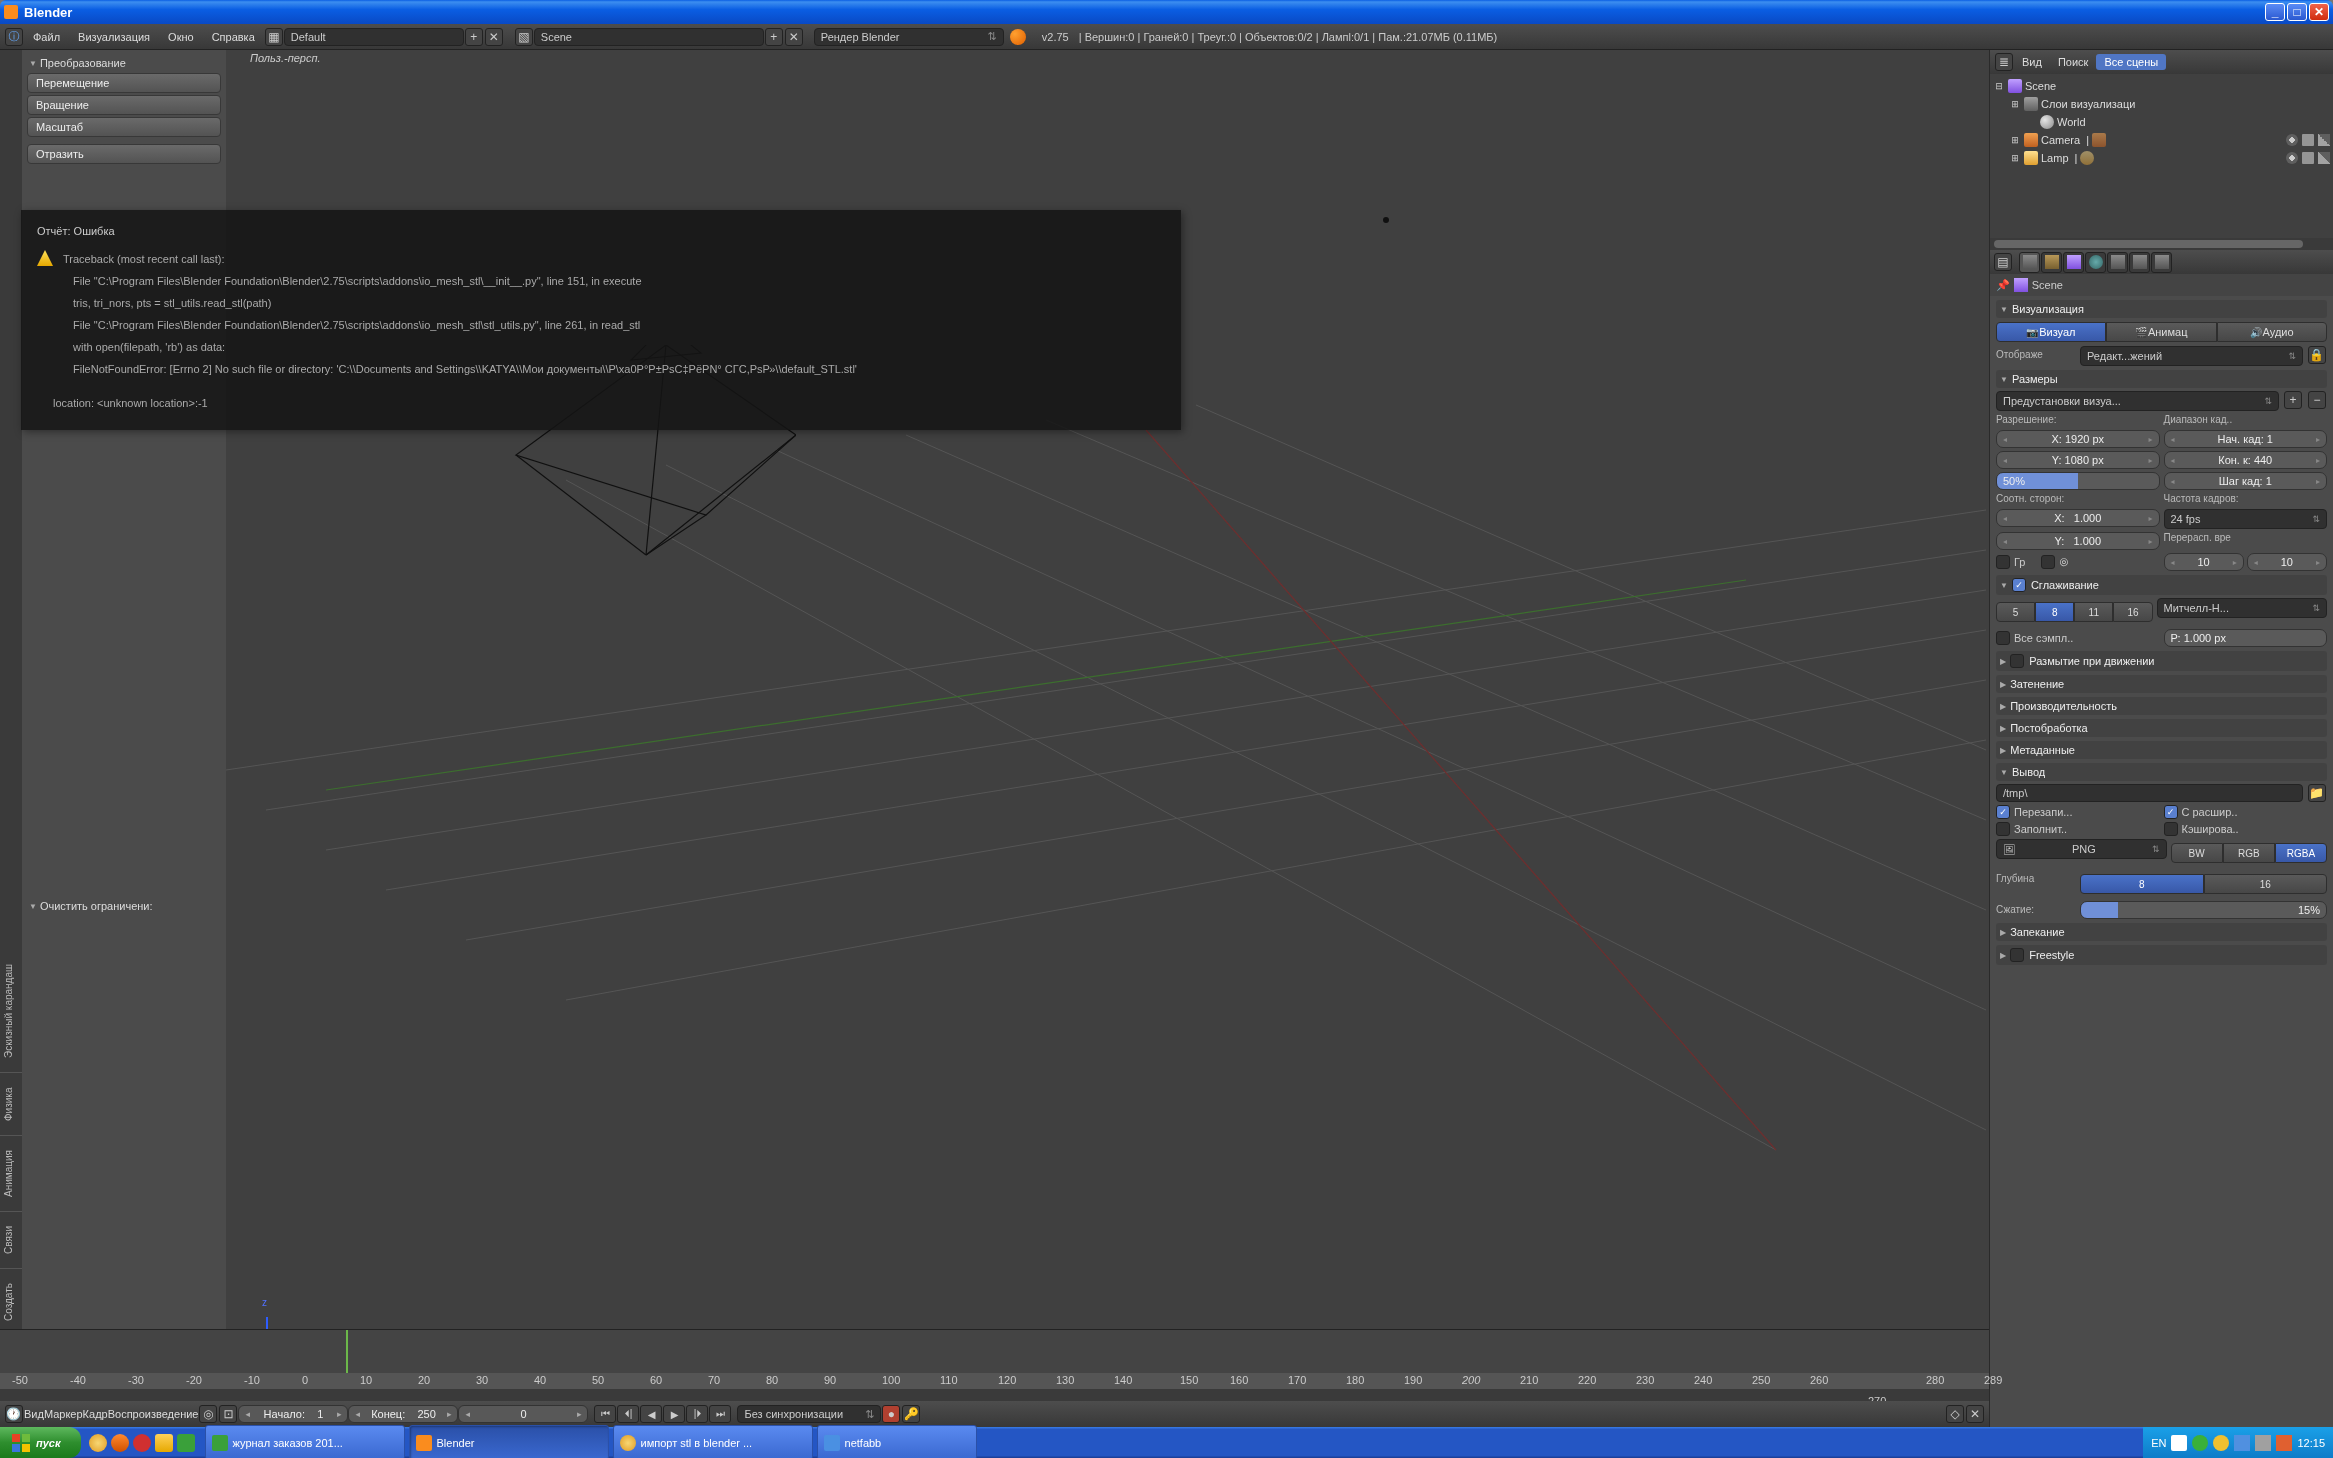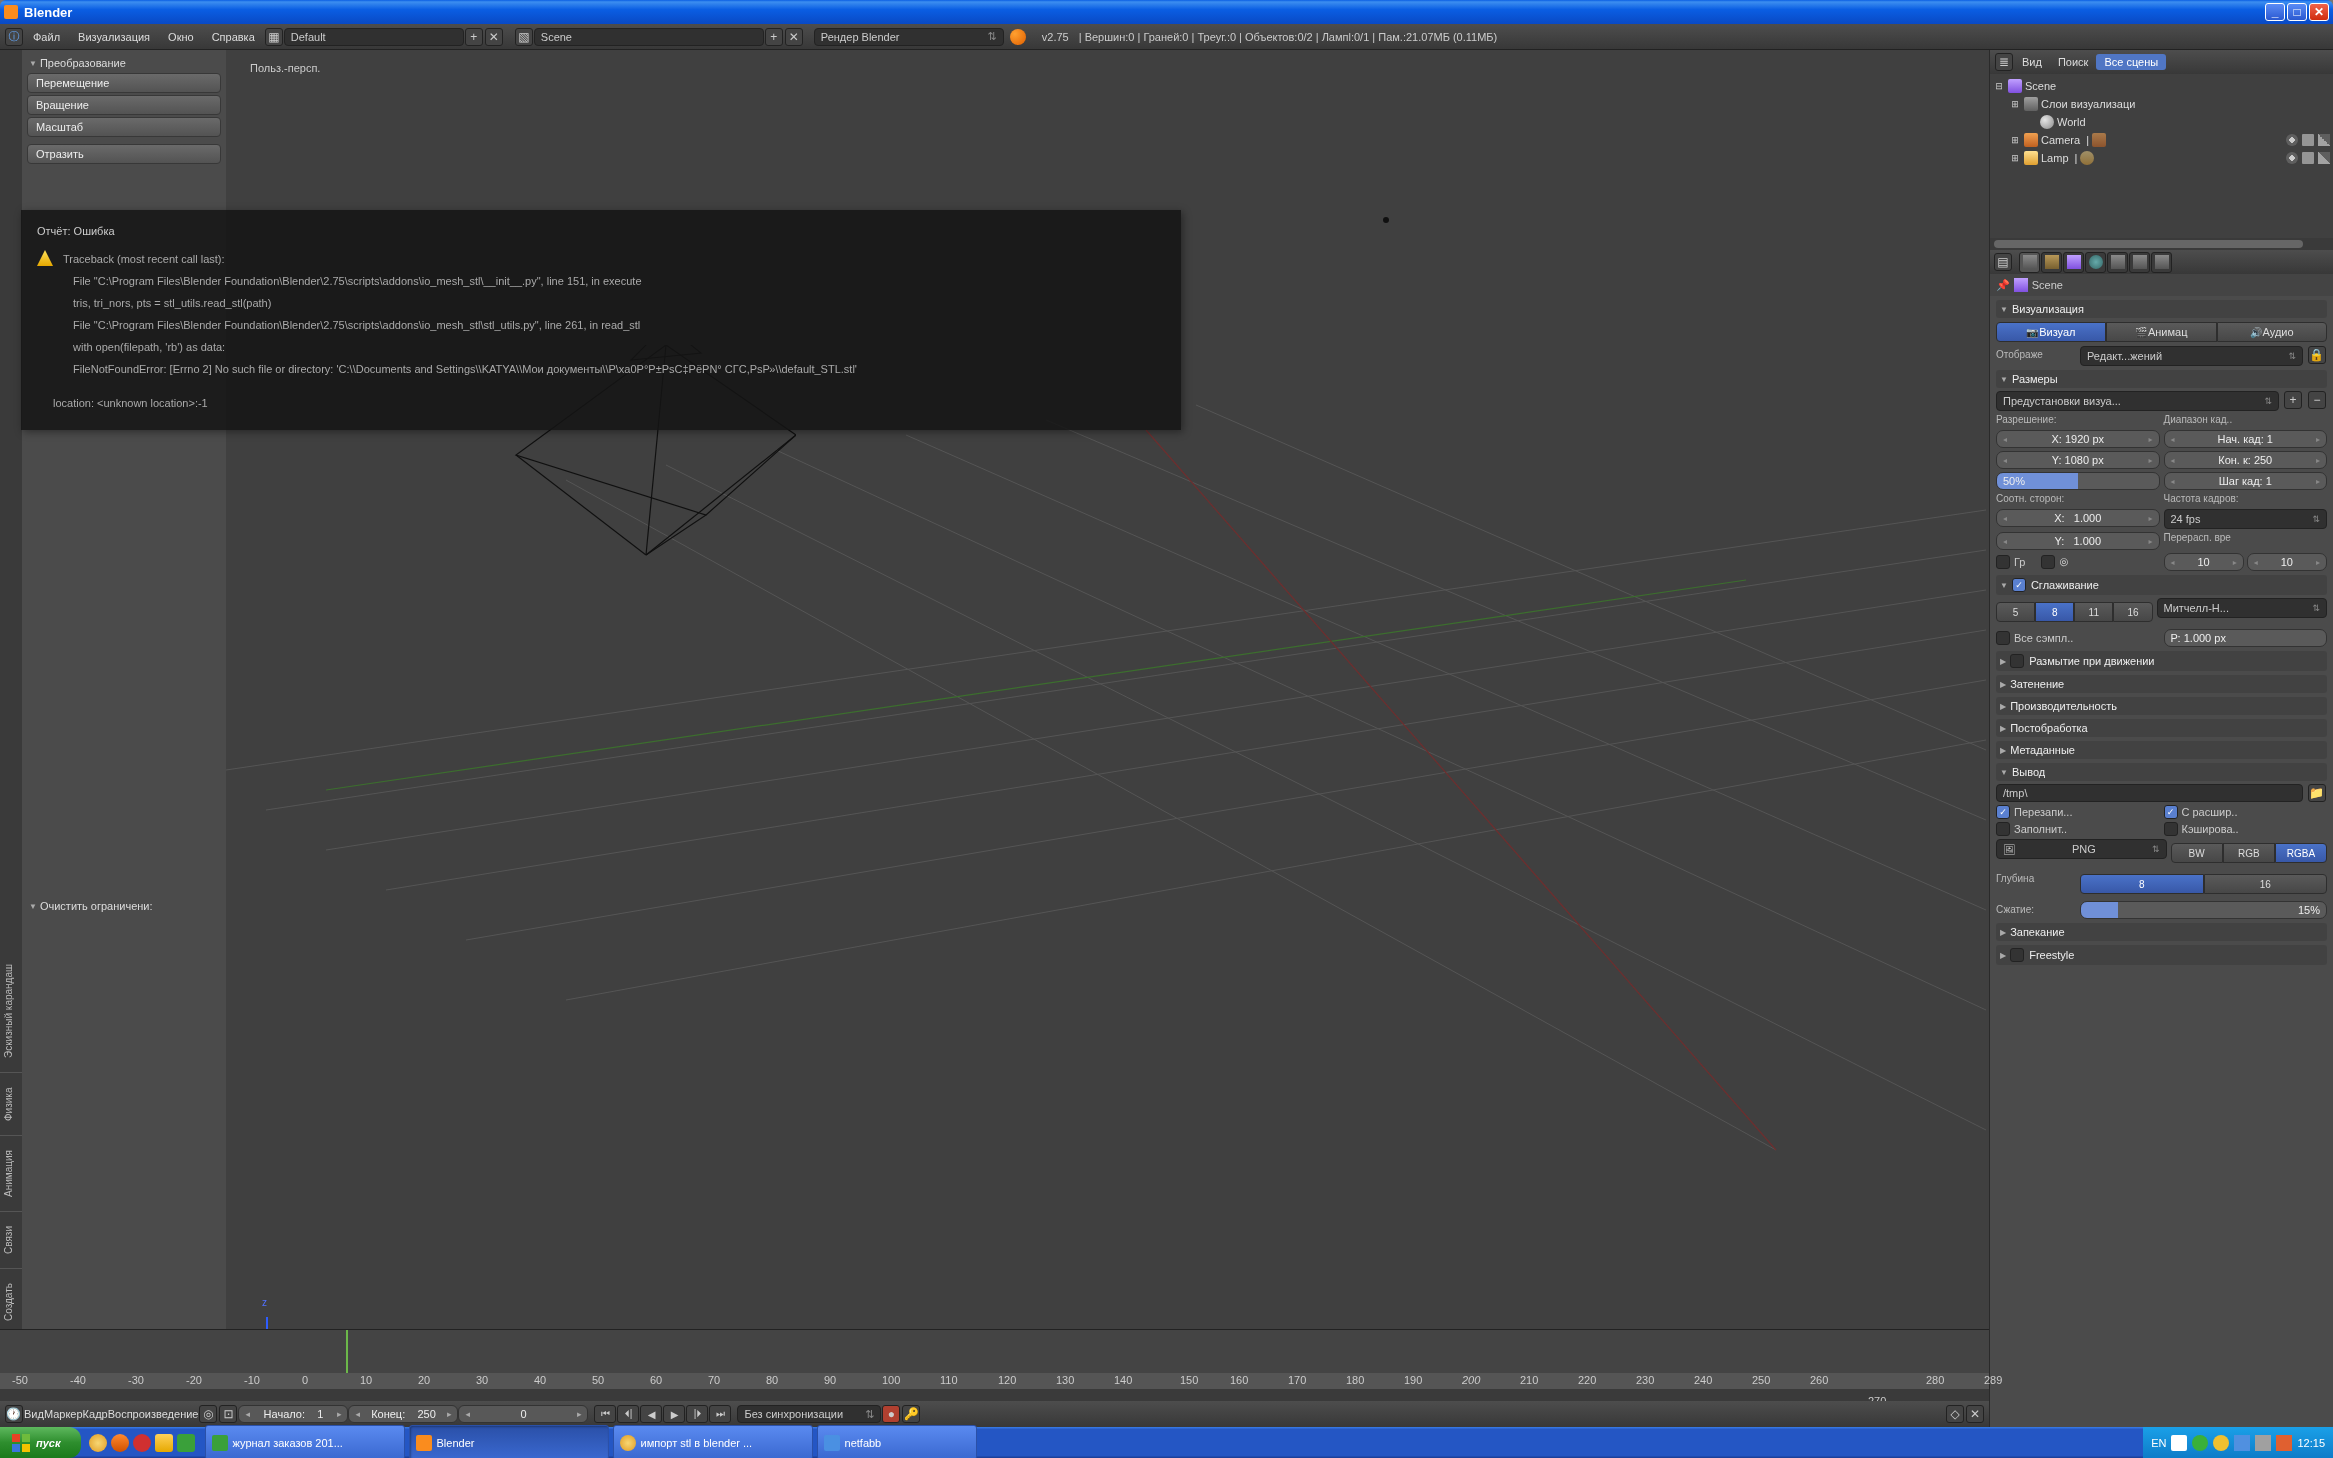--- a/index.html
+++ b/index.html
@@ -27,21 +27,21 @@
 .leftcol .vtabs { width:22px; background:#3a3a3a; writing-mode:vertical-rl; transform:rotate(180deg); display:flex; }
 .leftcol .vtabs span { padding:14px 3px; color:#bbb; font-size:10px; border-top:1px solid #555; }
 .leftcol .vtabs .active { background:#4b4b4b; color:#eee; }
 .toolpanel { flex:1; padding:3px 5px; }
 .panelhead { color:#ddd; font-size:11px; padding:4px 2px; display:flex; align-items:center; }
 .panelhead::before { content:"▼"; font-size:8px; margin-right:3px; color:#aaa; }
 .toolbtn { height:20px; background:linear-gradient(#6a6a6a,#535353); border:1px solid #383838; border-radius:4px; color:#eee; display:flex; align-items:center; padding:0 8px; margin-bottom:2px; font-size:11px; }
 
 
 .viewport { flex:1; background:#404040; position:relative; }
-.viewlabel { position:absolute; top:12px; left:24px; color:#ccc; font-size:11px; }
+.viewlabel { position:absolute; top:2px; left:24px; color:#ccc; font-size:11px;font-style:italic; }
 .error-overlay { position:absolute; top:160px; left:-205px; width:1160px; background:rgba(20,20,20,0.85); padding:10px 16px 16px; color:#aaa; font-size:11px; line-height:22px; box-shadow:2px 2px 8px rgba(0,0,0,0.4); }
 .error-title { color:#ccc; margin-bottom:6px; font-size:11px; }
 .error-overlay .wline { display:flex; align-items:flex-start; }
 .warnico { width:16px; height:16px; background:linear-gradient(#ffe15a,#e6a800); clip-path:polygon(50% 0,100% 100%,0 100%); margin-right:10px; flex-shrink:0; position:relative; top:2px; }
 .error-overlay .indent { padding-left:36px; }
 .axis { position:absolute; bottom:80px; left:32px; width:40px; height:40px; }
 .axis .z { position:absolute; width:2px; height:24px; background:#2e5dff; bottom:6px; left:8px; }
 .axis .y { position:absolute; width:24px; height:2px; background:#5cb82e; bottom:6px; left:8px; transform:rotate(-15deg); transform-origin:left; }
 .axis .x { position:absolute; width:24px; height:2px; background:#d23030; bottom:6px; left:8px; transform:rotate(155deg); transform-origin:left; }
 .framelabel { position:absolute; bottom:55px; left:100px; color:#ccc; font-size:11px; }
@@ -459,21 +459,21 @@
             <div class="halfcol">
                 <div class="numbox">
                   <span class="na">◂</span>
                   <span>Y: 1080 px</span>
                   <span class="na">▸</span>
                 </div>
               </div>
             <div class="halfcol">
                 <div class="numbox">
                   <span class="na">◂</span>
-                  <span>Кон. к: 250</span>
+                  <span>Кон. к: 440</span>
                   <span class="na">▸</span>
                 </div>
               </div>
           </div>
           <div class="row2">
             <div class="halfcol">
                 <div class="numbox" style="background:linear-gradient(to right,#7090d8 50%,#5a5a5a 50%)">
                   <span>50%</span>
                 </div>
               </div>

